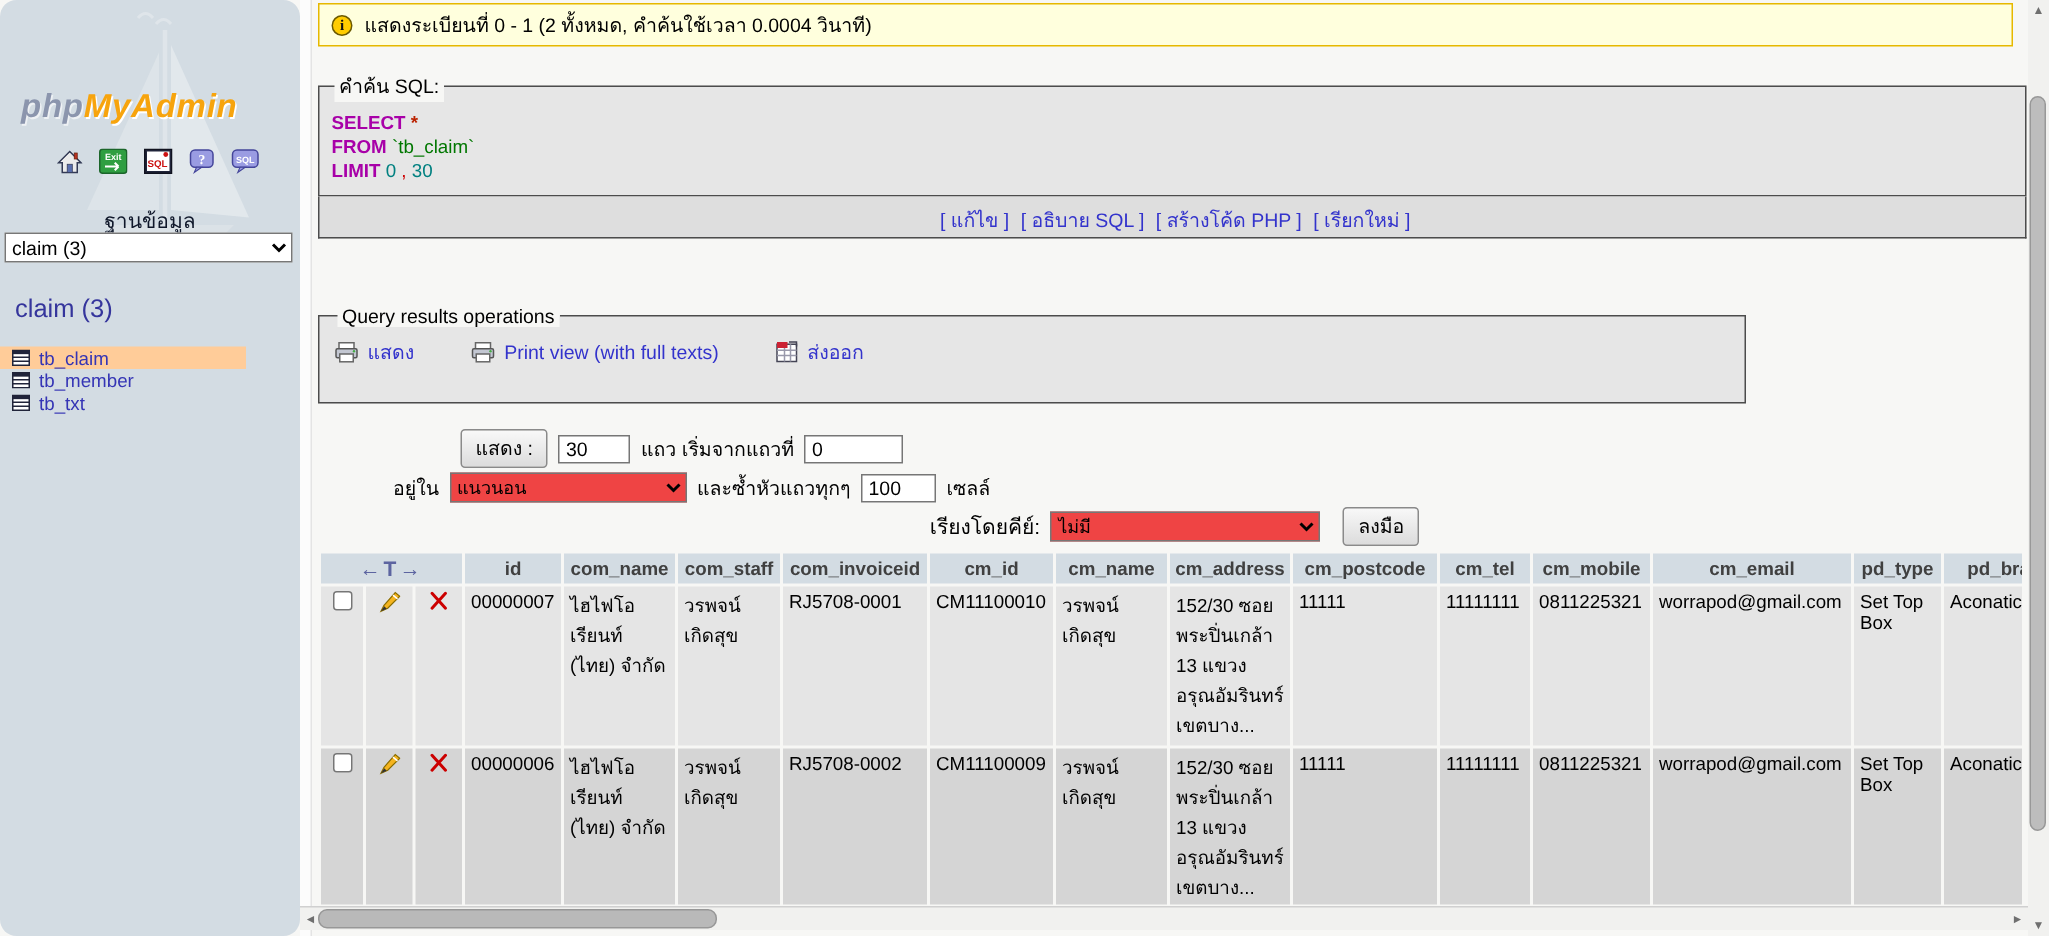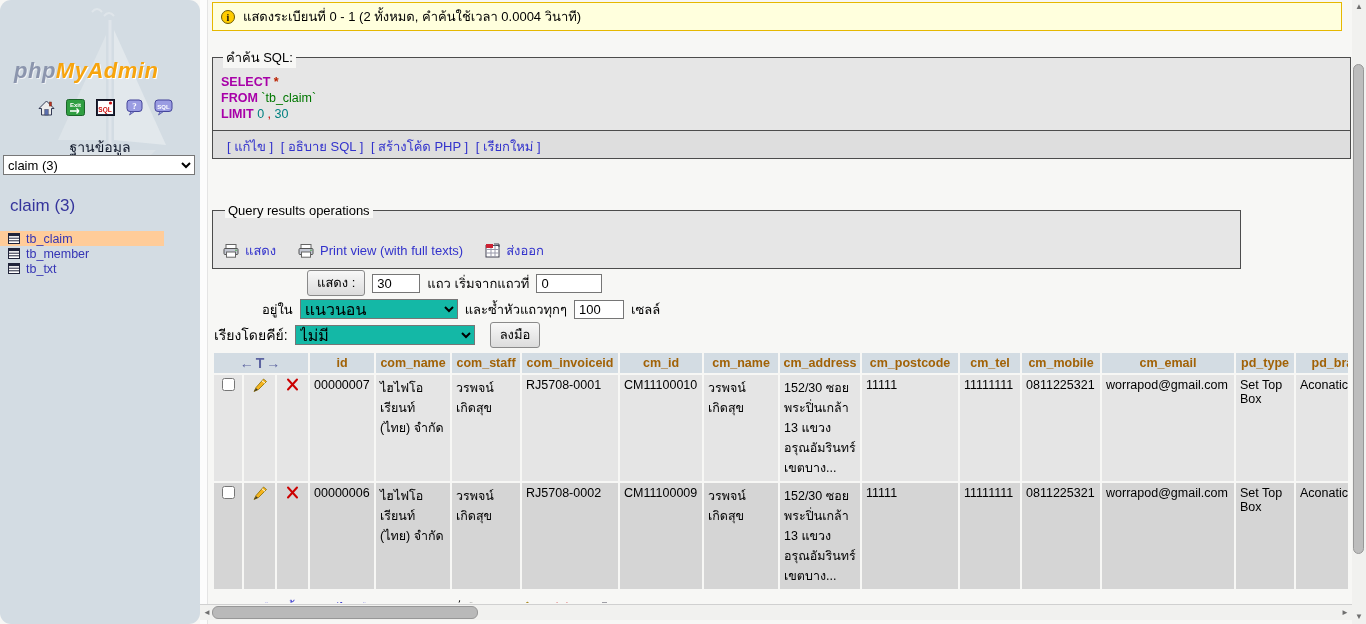--- a/index.html
+++ b/index.html
@@ -32,37 +32,37 @@
   fieldset { border:1px solid #4c4c4c; background:#e6e6e6; }
   legend { background:#f7f7f5; padding:0 3px; margin-left:2px; font-size:13px; }
 
   #sql-fieldset { margin-top:16px; width:1139px; padding:6px 8px 8px; }
   .sql-code { line-height:16px; font-size:12.5px; }
   .sql-kw { color:#a800a8; font-weight:bold; }
   .sql-star { color:#bb2200; font-weight:bold; }
   .sql-tbl { color:#007700; }
   .sql-num { color:#008080; }
   .sql-comma { color:#cc0000; }
-  #sql-footer { width:1139px; background:#dedede; border:1px solid #4c4c4c; border-top:none; text-align:left; padding:5px 10px; height:28px; }
+  #sql-footer { width:1139px; background:#dedede; border:1px solid #4c4c4c; border-top:none; text-align:center; padding:5px 10px; height:28px; }
   #sql-footer a { color:#3333cc; text-decoration:none; margin-left:4px; }
 
-  #ops-fieldset { margin-top:44px; width:1029px; padding:4px 10px 7px; }
-  .ops-row { display:flex; align-items:center; gap:22px; margin-top:18px; }
+  #ops-fieldset { margin-top:44px; width:952px; padding:4px 10px 23px; }
+  .ops-row { display:flex; align-items:center; gap:38px; margin-top:2px; }
   .ops-link { display:flex; align-items:center; gap:6px; color:#3333cc; text-decoration:none; cursor:pointer; }
 
   .pgrow { display:flex; align-items:center; gap:7px; height:24px; margin-top:2px; }
   .btn { background:linear-gradient(#f8f8f8,#dcdcdc); border:1px solid #8a8a8a; border-radius:3px; padding:1px 9px 2px; font-size:13px; font-family:inherit; cursor:pointer; }
   .txt { border:1px solid #767676; height:19px; padding:1px 4px; font-size:13px; font-family:inherit; background:#fff; }
   .w48 { width:48px; } .w66 { width:66px; } .w50 { width:50px; }
-  select.sel { border:1px solid #767676; height:20px; font-size:16px; font-family:inherit; background:#14b8a6; }
+  select.sel { border:1px solid #767676; height:20px; font-size:12px; font-family:inherit; background:#ef4444; }
   .sel-mode { width:158px; } .sel-sort { width:180px; }
 
   #table-clip { width:1136px; overflow:hidden; margin-top:4px; }
   table.results { border-collapse:separate; border-spacing:2px; table-layout:fixed; width:1174px; }
-  table.results th { background:#d3dce3; color:#a16207; font-weight:bold; font-size:12.5px; padding:2px 3px; height:20px; text-align:center; overflow:hidden; white-space:nowrap; cursor:pointer; }
+  table.results th { background:#d3dce3; color:#404040; font-weight:bold; font-size:12.5px; padding:2px 3px; height:20px; text-align:center; overflow:hidden; white-space:nowrap; cursor:pointer; }
   table.results td { background:#e5e5e5; font-size:12.5px; padding:3px 4px; vertical-align:top; overflow:hidden; }
   table.results tr.even td { background:#d5d5d5; }
   td.c { text-align:center; } td.r { }
   .arrows-th { color:#5c64a0 !important; font-size:14px !important; letter-spacing:2px; }
 
   #ws-row { display:flex; align-items:center; gap:10px; margin:6px 0 0 8px; height:24px; }
   #ws-row .lnk { color:#3333cc; text-decoration:none; font-size:13.5px; cursor:pointer; }
   #ws-row .italic { font-style:italic; font-size:13.5px; margin-left:2px; }
   #ws-row .ico { margin-left:14px; cursor:pointer; line-height:0; }
 
@@ -218,35 +218,35 @@
             <line x1="6" y1="2.5" x2="6" y2="14" stroke="#99a"></line>
             <line x1="10" y1="2.5" x2="10" y2="14" stroke="#99a"></line>
             <rect x="1" y="1" width="7" height="4" fill="#c23"></rect>
             <path d="M9 1 h5 v3" fill="none" stroke="#445"></path>
           </svg>
         <span>ส่งออก</span>
       </a>
     </div>
   </fieldset>
 
-  <div style="margin-top:2px;">
+  <div style="margin-top:18px;">
     <div class="pgrow" style="margin-left:95px;">
       <button class="btn">แสดง :</button>
       <input class="txt w48" value="30" style="">
       <span>แถว เริ่มจากแถวที่</span>
       <input class="txt w66" value="0" style="">
     </div>
     <div class="pgrow" style="margin-left:50px;">
       <span>อยู่ใน</span>
       <select class="sel sel-mode"><option>แนวนอน</option></select>
       <span>และซ้ำหัวแถวทุกๆ</span>
       <input class="txt w50" value="100" style="">
       <span>เซลล์</span>
     </div>
-    <div class="pgrow" style="margin-left:2px;">
+    <div class="pgrow" style="margin-left:2px;justify-content:center;">
       <span style="font-size:14px;">เรียงโดยคีย์:</span>
       <select class="sel sel-sort"><option>ไม่มี</option></select>
       <button class="btn" style="margin-left:8px;">ลงมือ</button>
     </div>
   </div>
 
   <div id="table-clip">
     <table class="results">
       <colgroup>
         <col style="width:28px">

